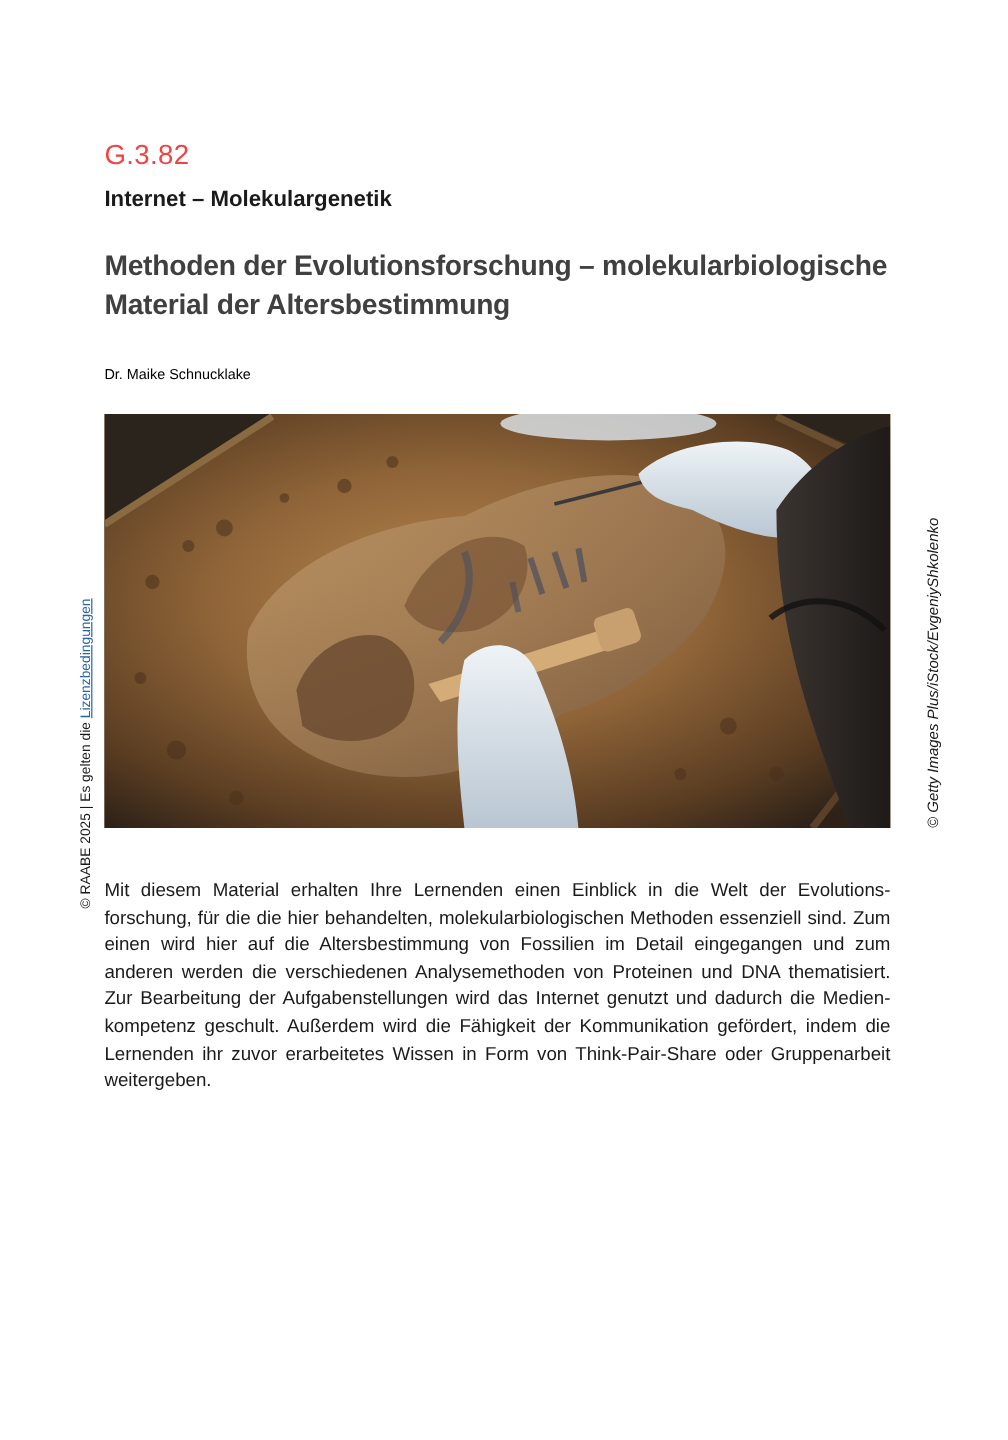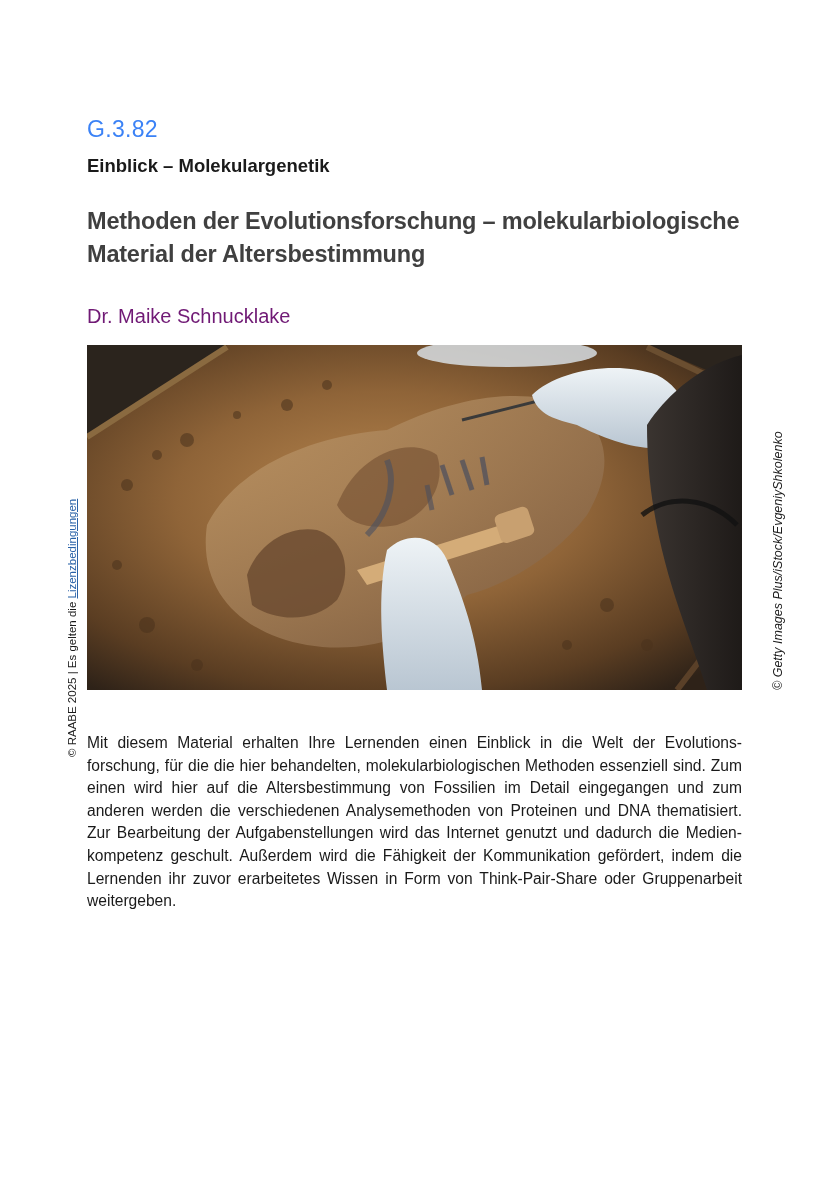--- a/index.html
+++ b/index.html
@@ -1,33 +1,33 @@
 <!DOCTYPE html>
 <html><head>
   <meta charset="utf-8">
   <style>
     html, body { margin: 0; padding: 0; background: #ffffff; }
     body { width: 840px; height: 1200px; position: relative; overflow: hidden;
            font-family: "Liberation Sans", sans-serif; color: #1a1a1a; }
-    .code { position: absolute; left: 87px; top: 116px; font-size: 23px; color: #3b82f6; letter-spacing: 0.3px; }
+    .code { position: absolute; left: 87px; top: 116px; font-size: 23px; color: #ef4444; letter-spacing: 0.3px; }
     .subject { position: absolute; left: 87px; top: 155px; font-size: 18.5px; font-weight: bold; color: #1a1a1a; }
     .title { position: absolute; left: 87px; top: 205px; width: 680px; font-size: 23.5px; font-weight: bold; line-height: 33px; color: #404040; letter-spacing: -0.2px; }
-    .author { position: absolute; left: 87px; top: 305px; font-size: 20px; color: #701a75; }
+    .author { position: absolute; left: 87px; top: 305px; font-size: 12px; color: #000000; }
     .photo { position: absolute; left: 87px; top: 345px; width: 655px; height: 345px; overflow: hidden; background: #6b4a2a; }
     .photo svg { display: block; }
     .photo-credit { position: absolute; left: 771px; top: 690px; transform-origin: 0 0; transform: rotate(-90deg); white-space: nowrap; font-size: 12.5px; font-style: italic; color: #1a1a1a; }
     .side-note { position: absolute; left: 66px; top: 757px; transform-origin: 0 0; transform: rotate(-90deg); white-space: nowrap; font-size: 11.5px; color: #1a1a1a; }
     .side-note .link { color: #2a62a8; text-decoration: underline; }
     .body-text { position: absolute; left: 87px; top: 732px; width: 655px; font-size: 15.6px; line-height: 22.6px; text-align: justify; color: #1a1a1a; hyphens: manual; }
   </style>
 </head>
 <body>
 
 <div class="code">G.3.82</div>
-<div class="subject">Einblick – Molekulargenetik</div>
+<div class="subject">Internet – Molekulargenetik</div>
 
 <div class="title">
   <div>Methoden der Evolutionsforschung – molekularbiologische</div>
   <div>Material der Altersbestimmung</div>
 </div>
 
 <div class="author">Dr. Maike Schnucklake</div>
 
 <div class="photo">
   <svg width="655" height="345" viewBox="0 0 655 345" xmlns="http://www.w3.org/2000/svg">

